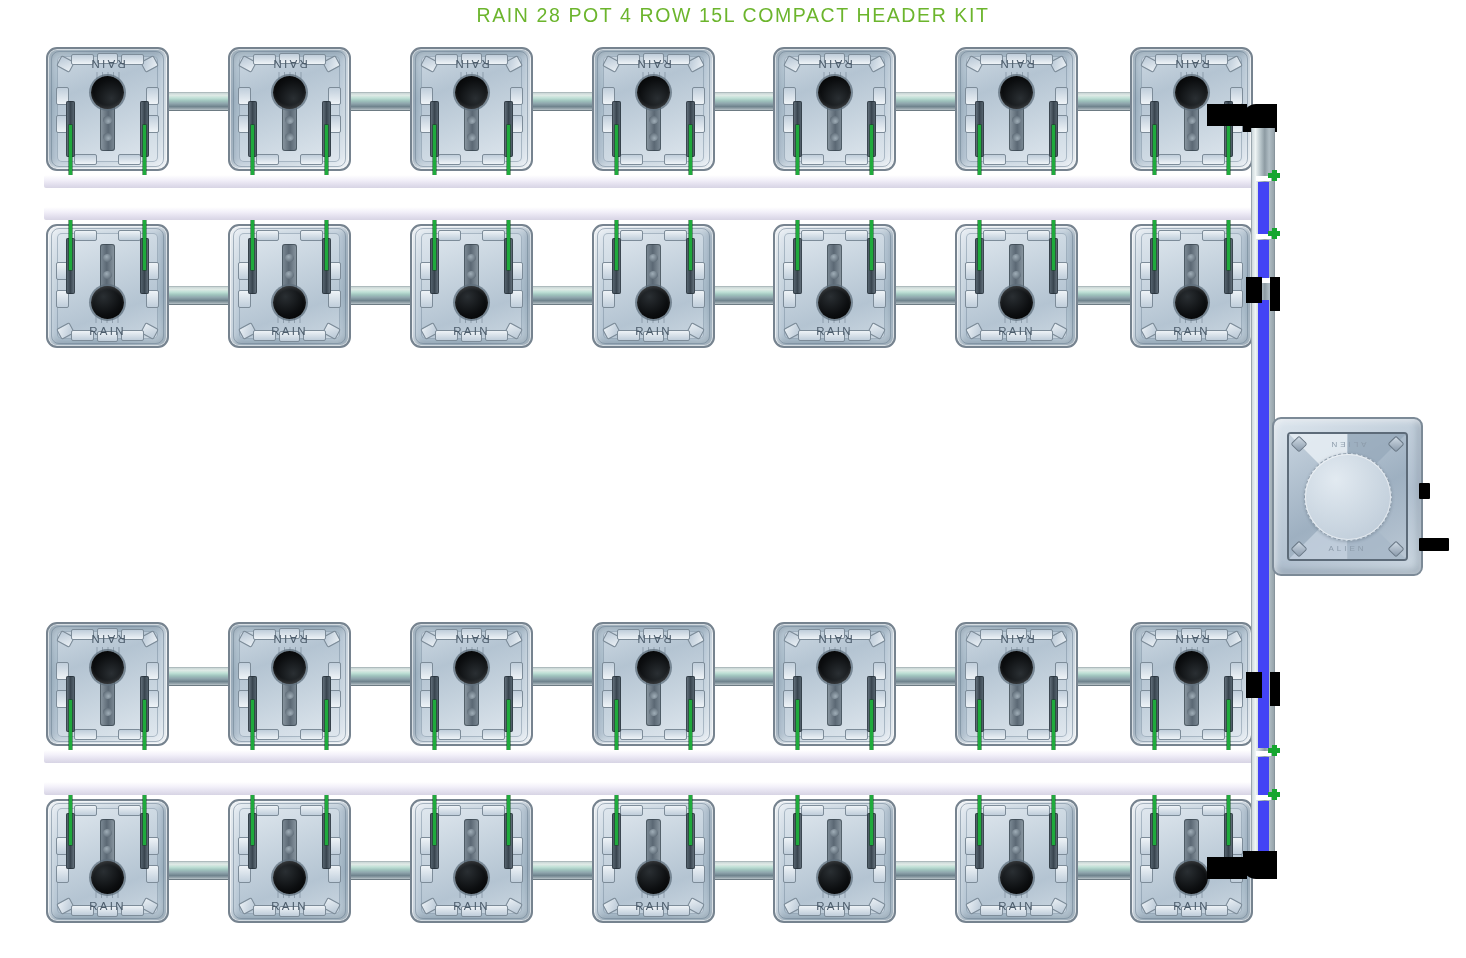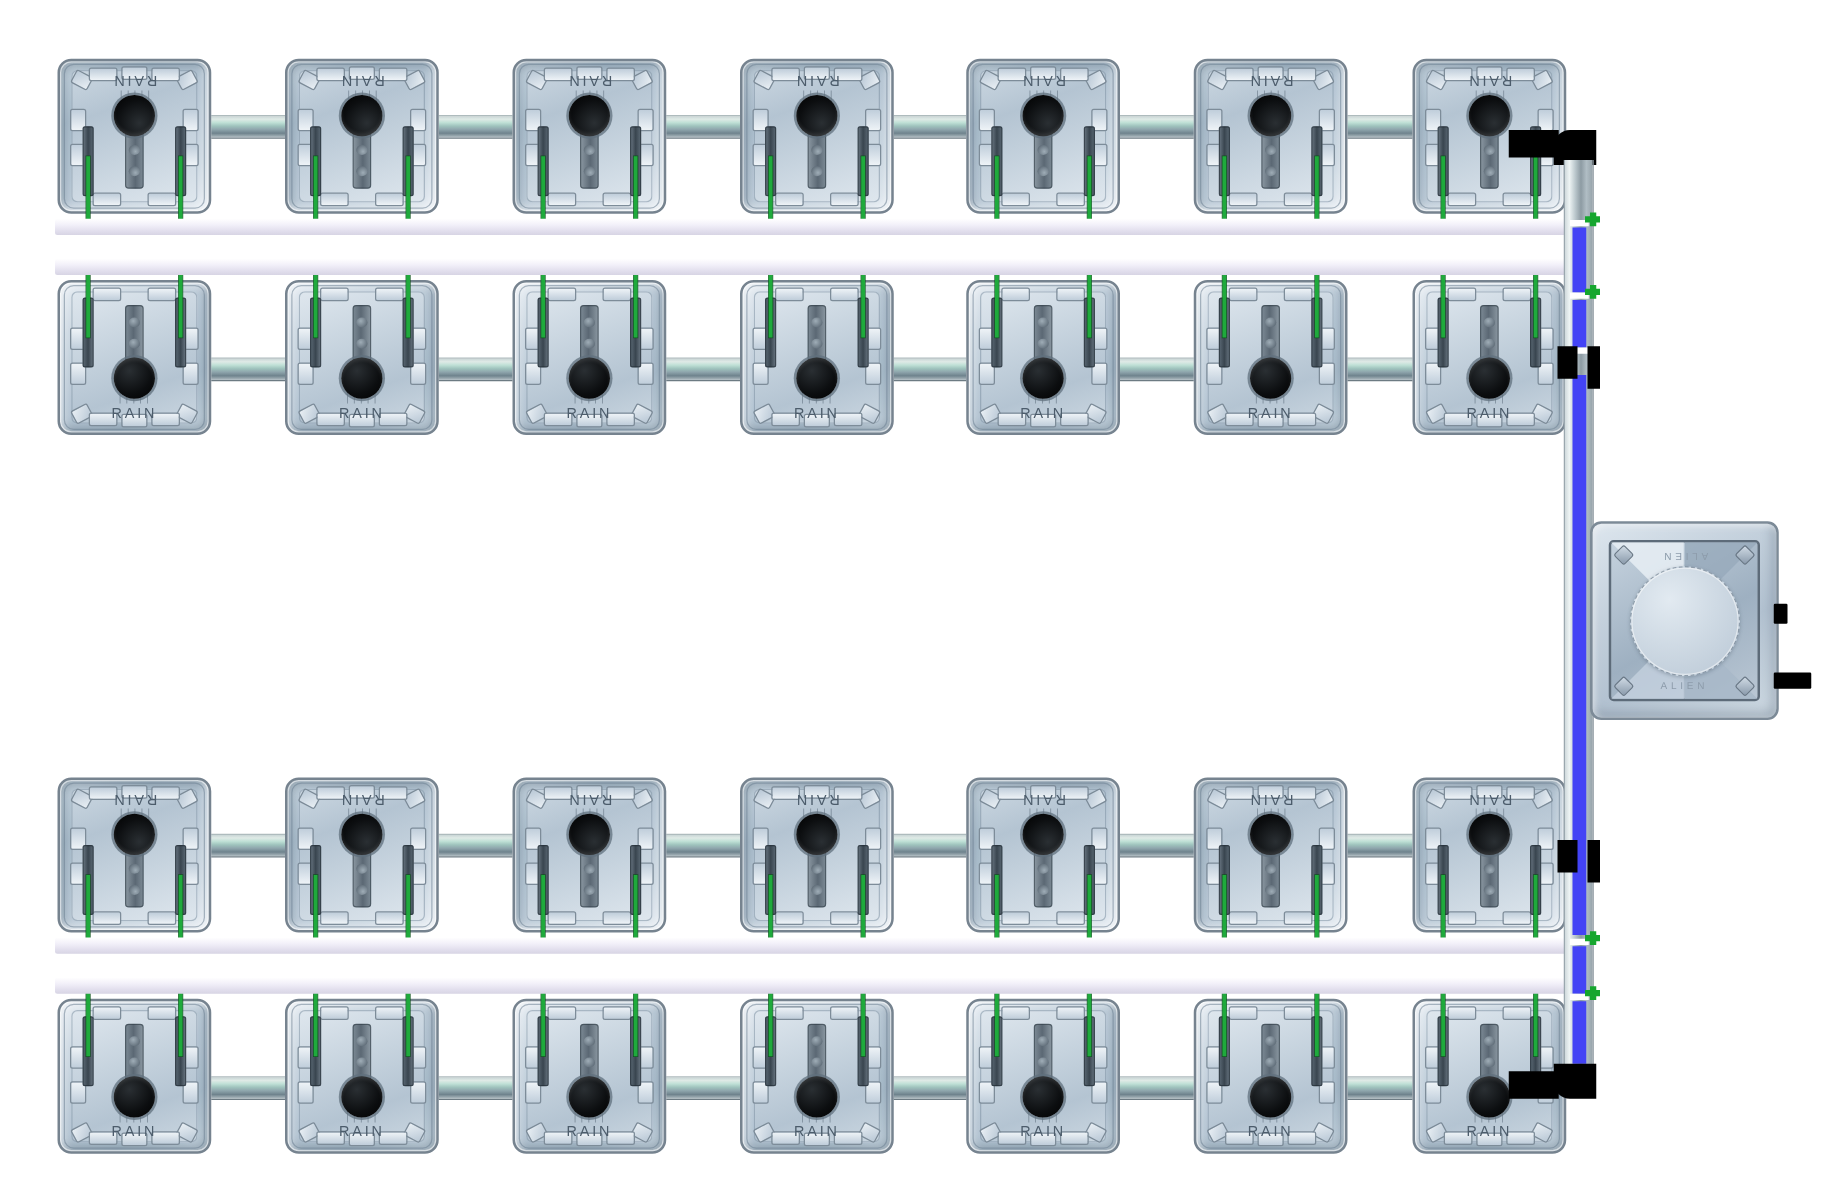--- a/index.html
+++ b/index.html
@@ -123,20 +123,21 @@
   .ctrl-corner{position:absolute;width:10px;height:10px;border-radius:2px;
        background:linear-gradient(135deg,#cfdae4,#8b9bac);border:1px solid #6a7886;
        transform:rotate(45deg);}
   .port{position:absolute;background:#000;border-radius:1px;}
 </style>
 </head>
 <body style="background: rgb(255, 255, 255);">
 
 <div id="stage">
 
+  <div class="title">RAIN 28 POT 4 ROW 15L COMPACT HEADER KIT</div>
 
   <div id="layout">
       <div class="pipe" style="left:169px;top:92px;width:59px;"></div>
       <div class="pipe" style="left:351px;top:92px;width:59px;"></div>
       <div class="pipe" style="left:533px;top:92px;width:59px;"></div>
       <div class="pipe" style="left:715px;top:92px;width:58px;"></div>
       <div class="pipe" style="left:896px;top:92px;width:59px;"></div>
       <div class="pipe" style="left:1078px;top:92px;width:52px;"></div>
       <div class="pipe" style="left:1253px;top:92px;width:-2px;opacity:1;"></div>
       <div class="pot" style="left:46px;top:47px;transform:rotate(180deg);">

